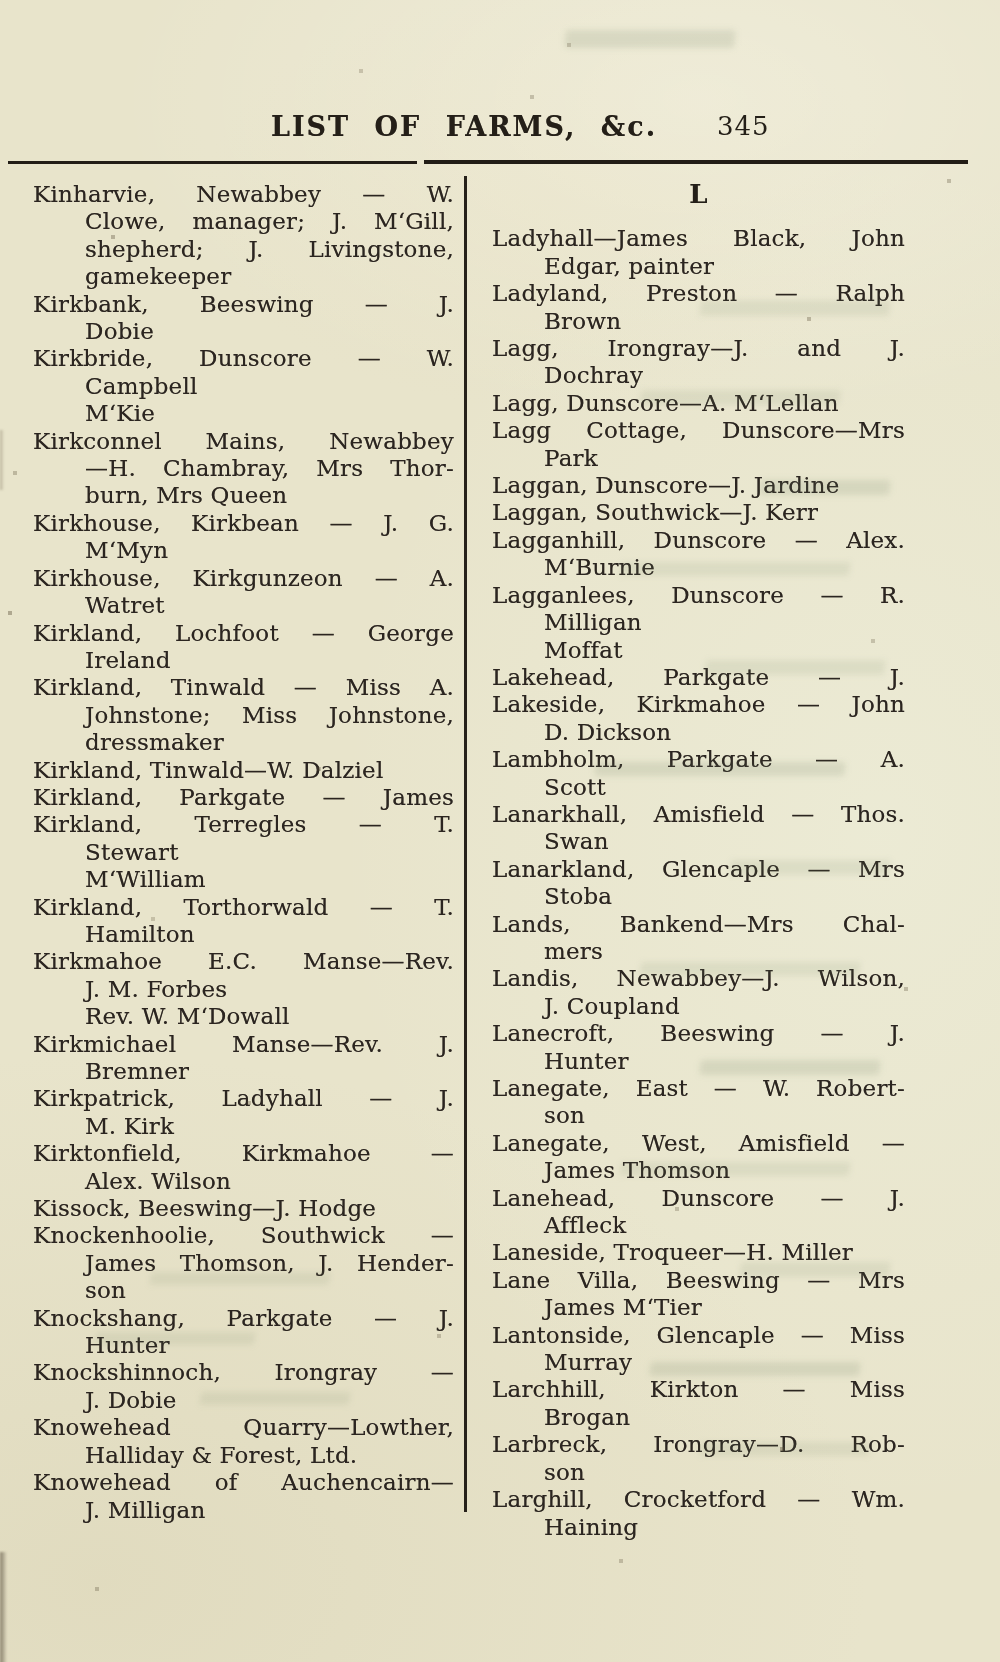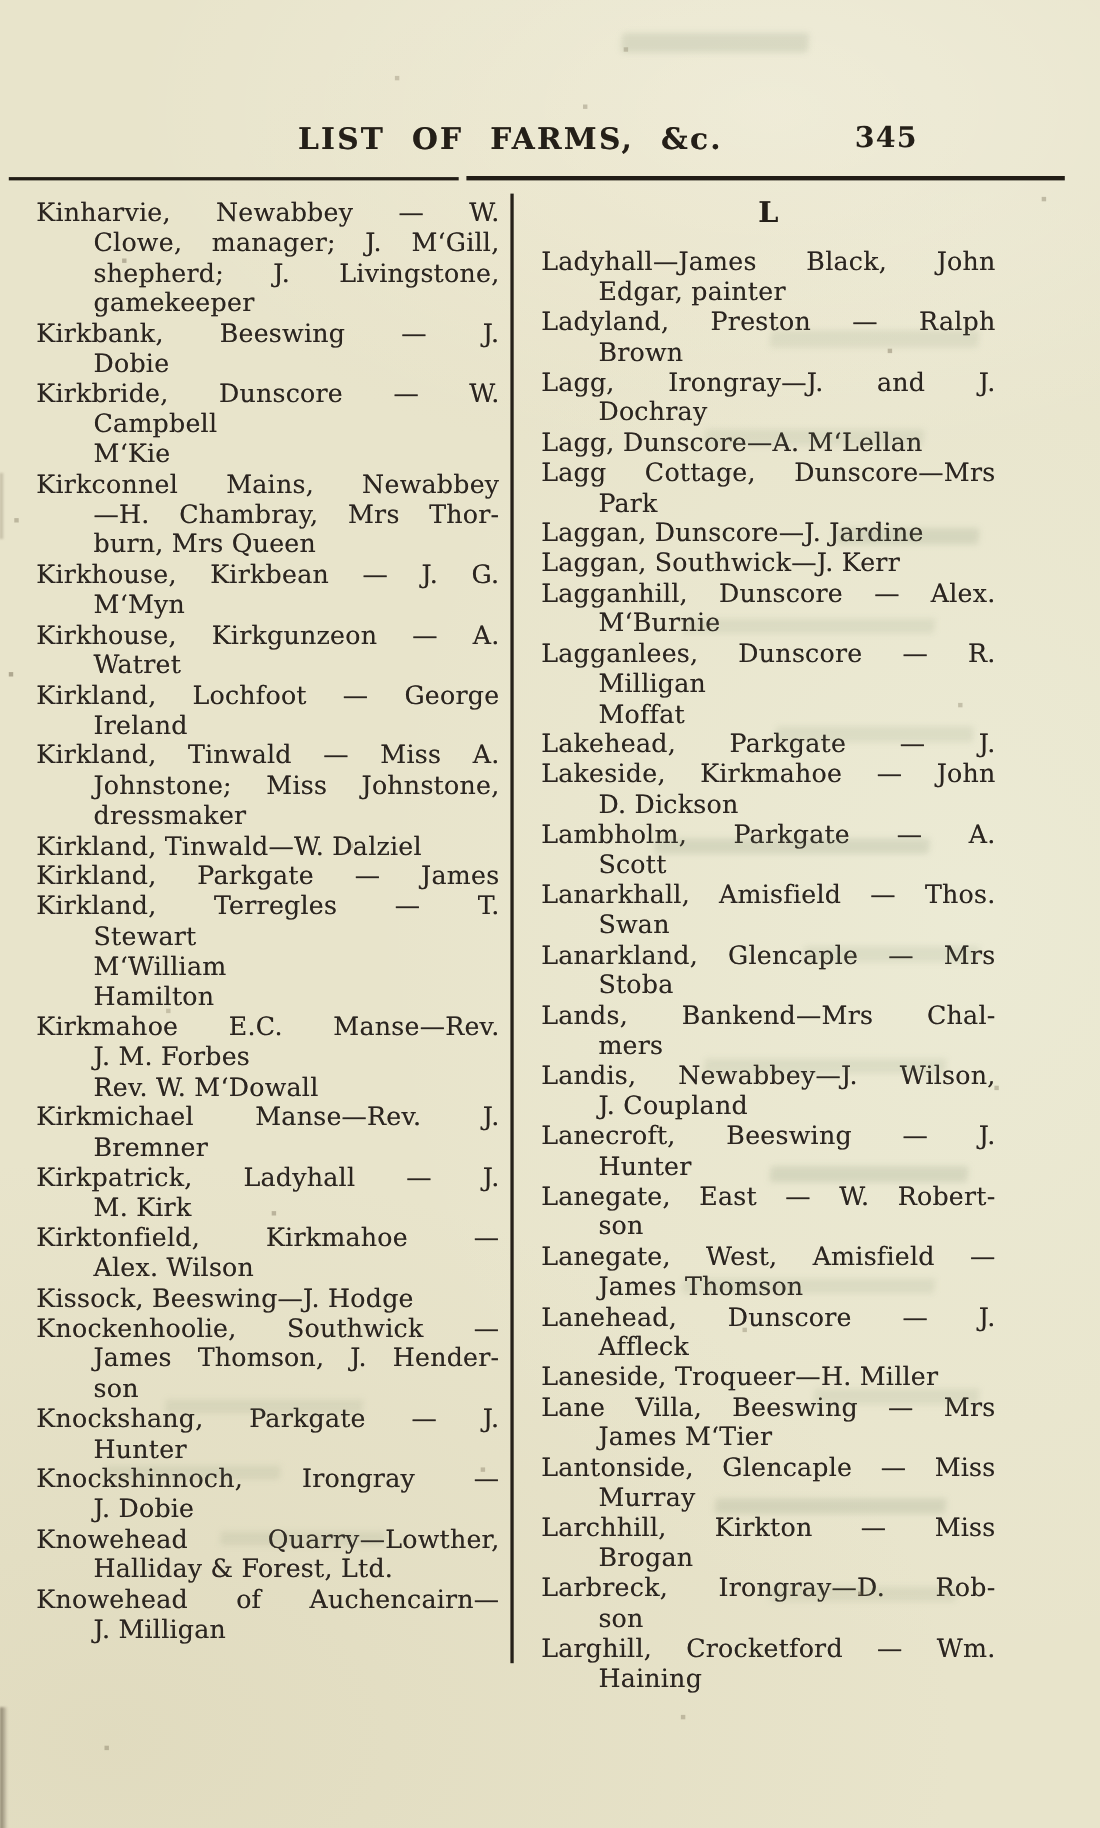--- a/index.html
+++ b/index.html
@@ -13,22 +13,22 @@
       #e8e4cb;
     font-family:"DejaVu Serif","Liberation Serif",serif;
     color:#2b2520;
   }
   .title{
     position:absolute;left:250px;top:111px;width:400px;text-align:center;
     font-size:27px;font-weight:600;letter-spacing:2px;word-spacing:13px;
     color:#241f18;text-shadow:0 0 .5px rgba(36,31,24,.55);margin-left:14px;
   }
   .pageno{
-    position:absolute;left:777px;top:111px;width:80px;
-    font-size:26px;font-weight:700;letter-spacing:1px;color:#241f18;
+    position:absolute;left:717px;top:111px;width:80px;
+    font-size:26px;font-weight:400;letter-spacing:1px;color:#241f18;
   }
   .rule{position:absolute;background:#221d16;}
   .rule-a{left:8px;top:161px;width:409px;height:3px;}
   .rule-b{left:424px;top:160px;width:544px;height:4px;}
   .divider{position:absolute;left:464px;top:176px;width:3px;height:1336px;background:#26211a;}
   .col{position:absolute;font-size:23px;line-height:27.4px;letter-spacing:.2px;color:#2b2520;}
   .col .line{
     text-align:justify;text-align-last:justify;white-space:normal;
     text-shadow:0 0 .4px rgba(43,37,32,.55);
   }
@@ -92,20 +92,21 @@
         <div class="line">Kirkland, Lochfoot — George</div>
         <div class="line cont last">Ireland</div>
         <div class="line">Kirkland, Tinwald — Miss A.</div>
         <div class="line cont">Johnstone; Miss Johnstone,</div>
         <div class="line cont last">dressmaker</div>
         <div class="line last">Kirkland, Tinwald—W. Dalziel</div>
         <div class="line">Kirkland, Parkgate — James</div>
         <div class="line">Kirkland, Terregles — T.</div>
         <div class="line cont last">Stewart</div>
         <div class="line cont last">M‘William</div>
+        <div class="line">Kirkland, Torthorwald — T.</div>
         <div class="line cont last">Hamilton</div>
         <div class="line">Kirkmahoe E.C. Manse—Rev.</div>
         <div class="line cont last">J. M. Forbes</div>
         <div class="line cont last">Rev. W. M‘Dowall</div>
         <div class="line">Kirkmichael Manse—Rev. J.</div>
         <div class="line cont last">Bremner</div>
         <div class="line">Kirkpatrick, Ladyhall — J.</div>
         <div class="line cont last">M. Kirk</div>
         <div class="line">Kirktonfield, Kirkmahoe —</div>
         <div class="line cont last">Alex. Wilson</div>

